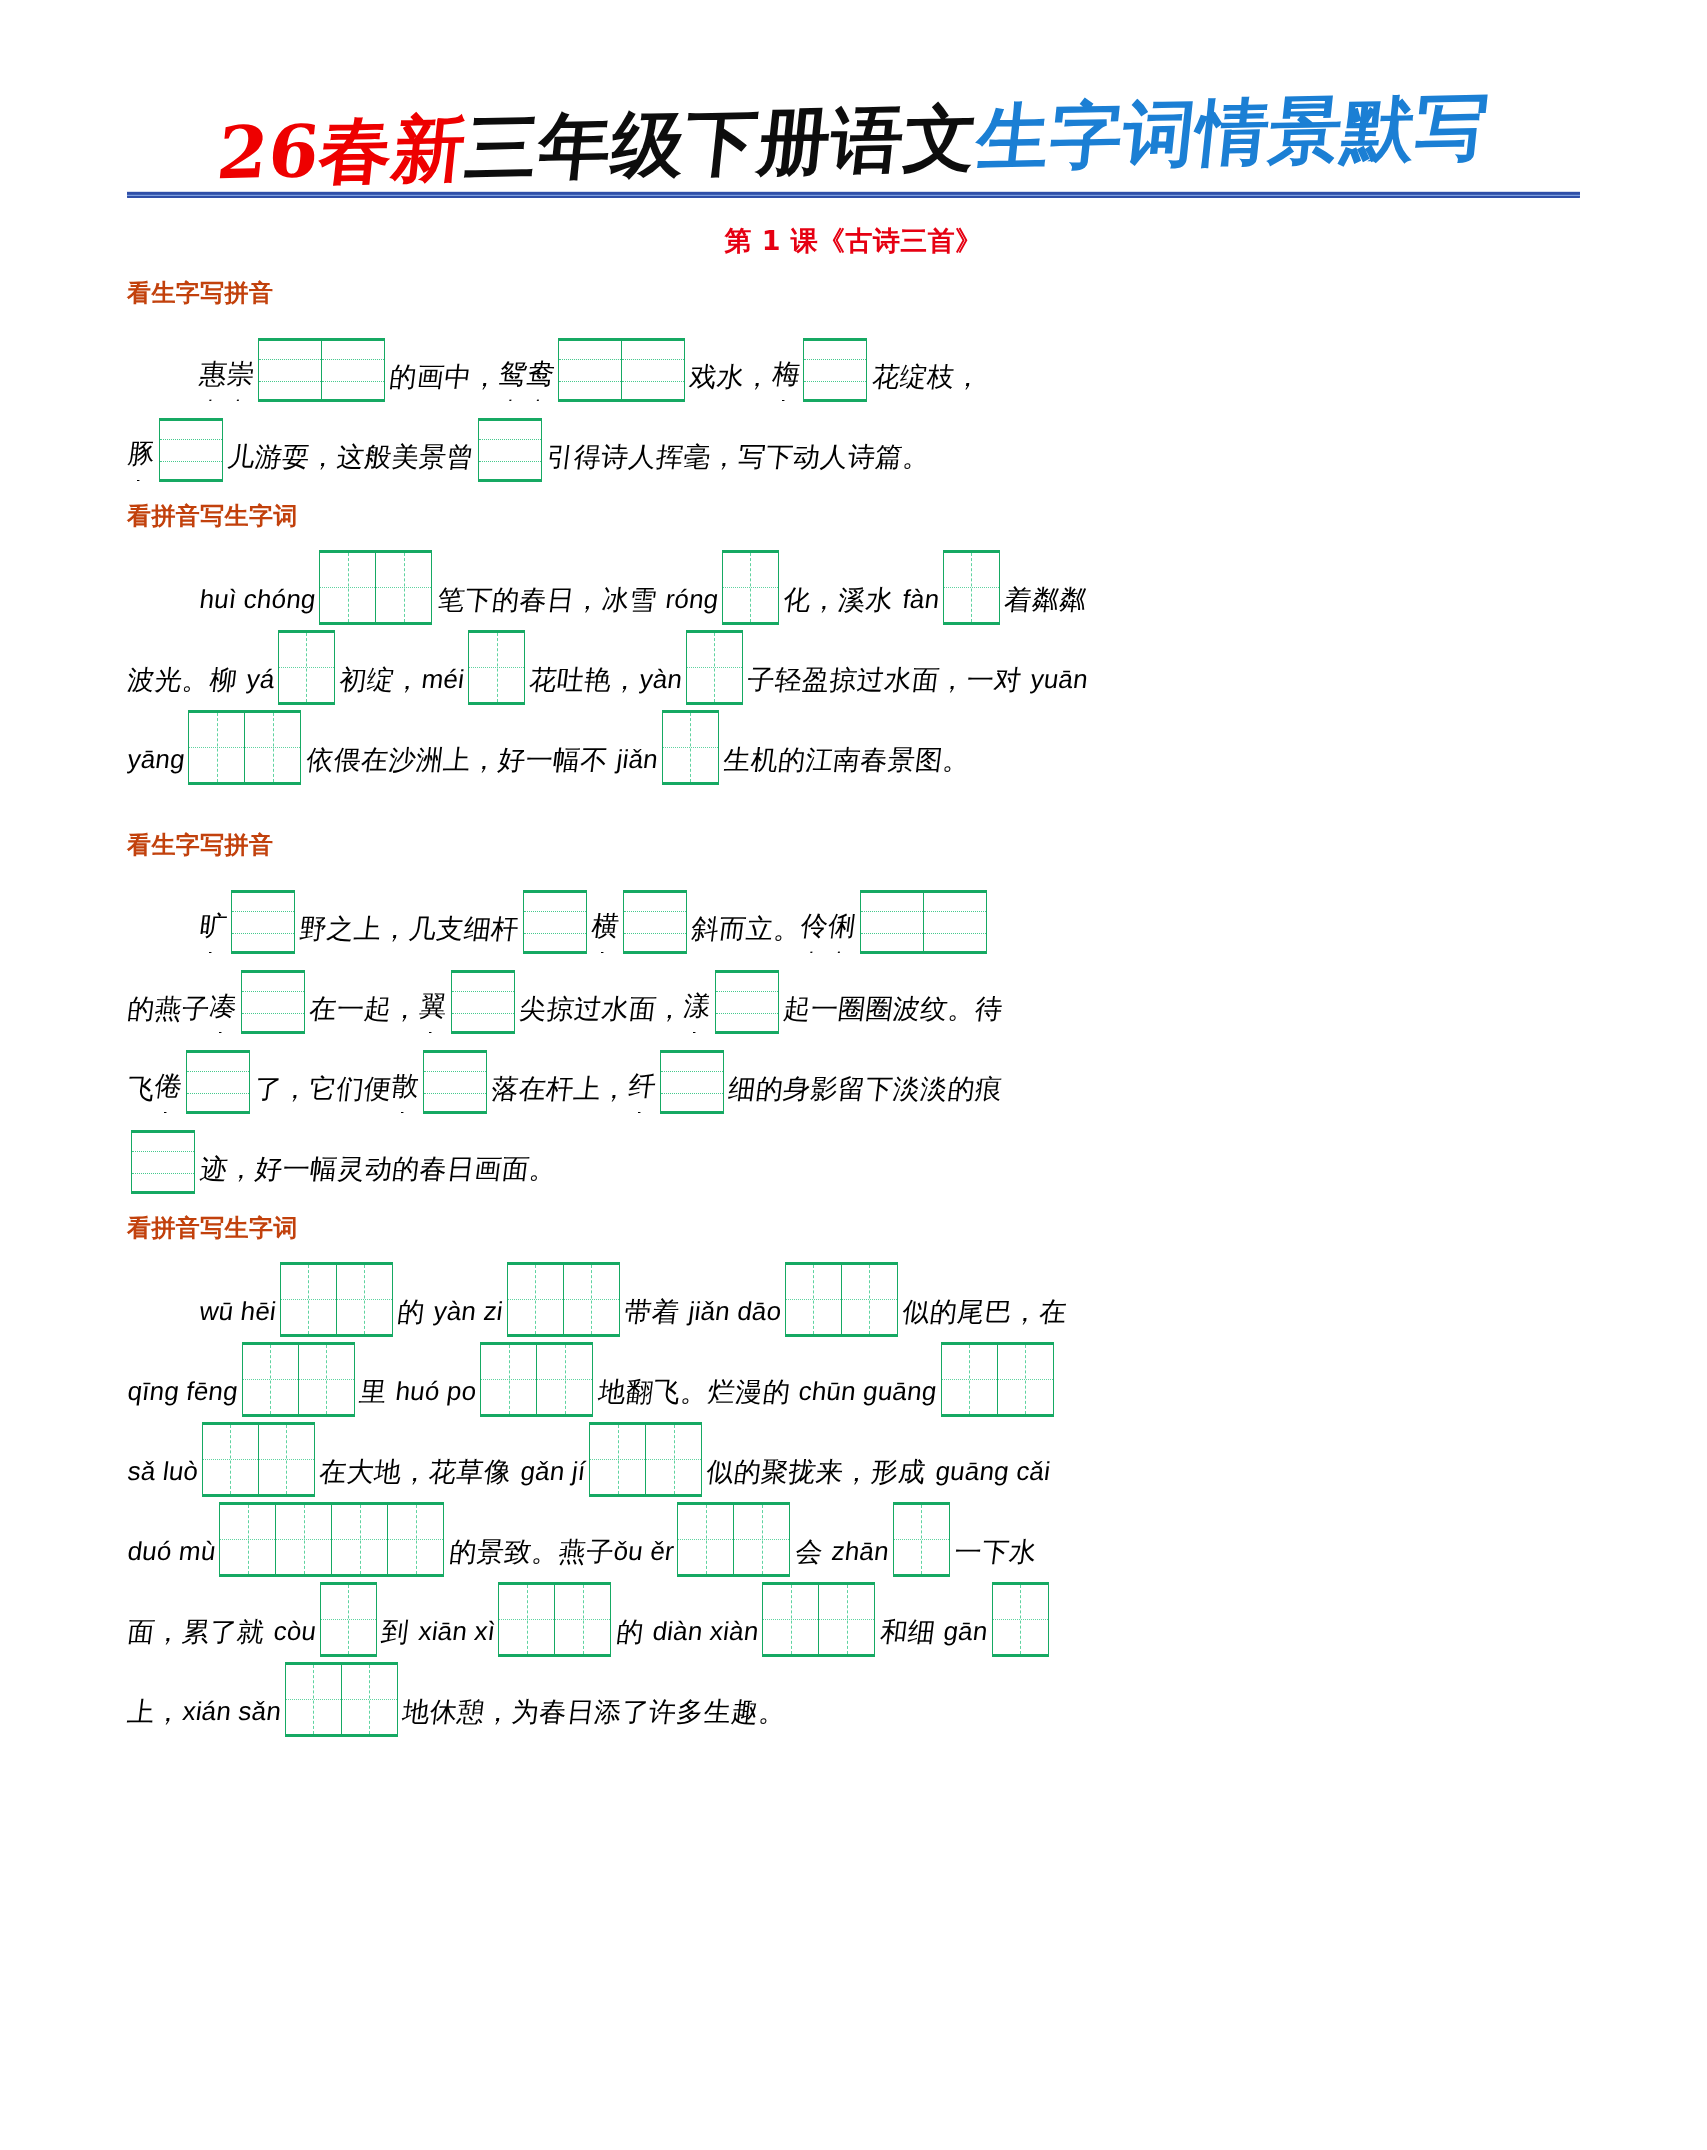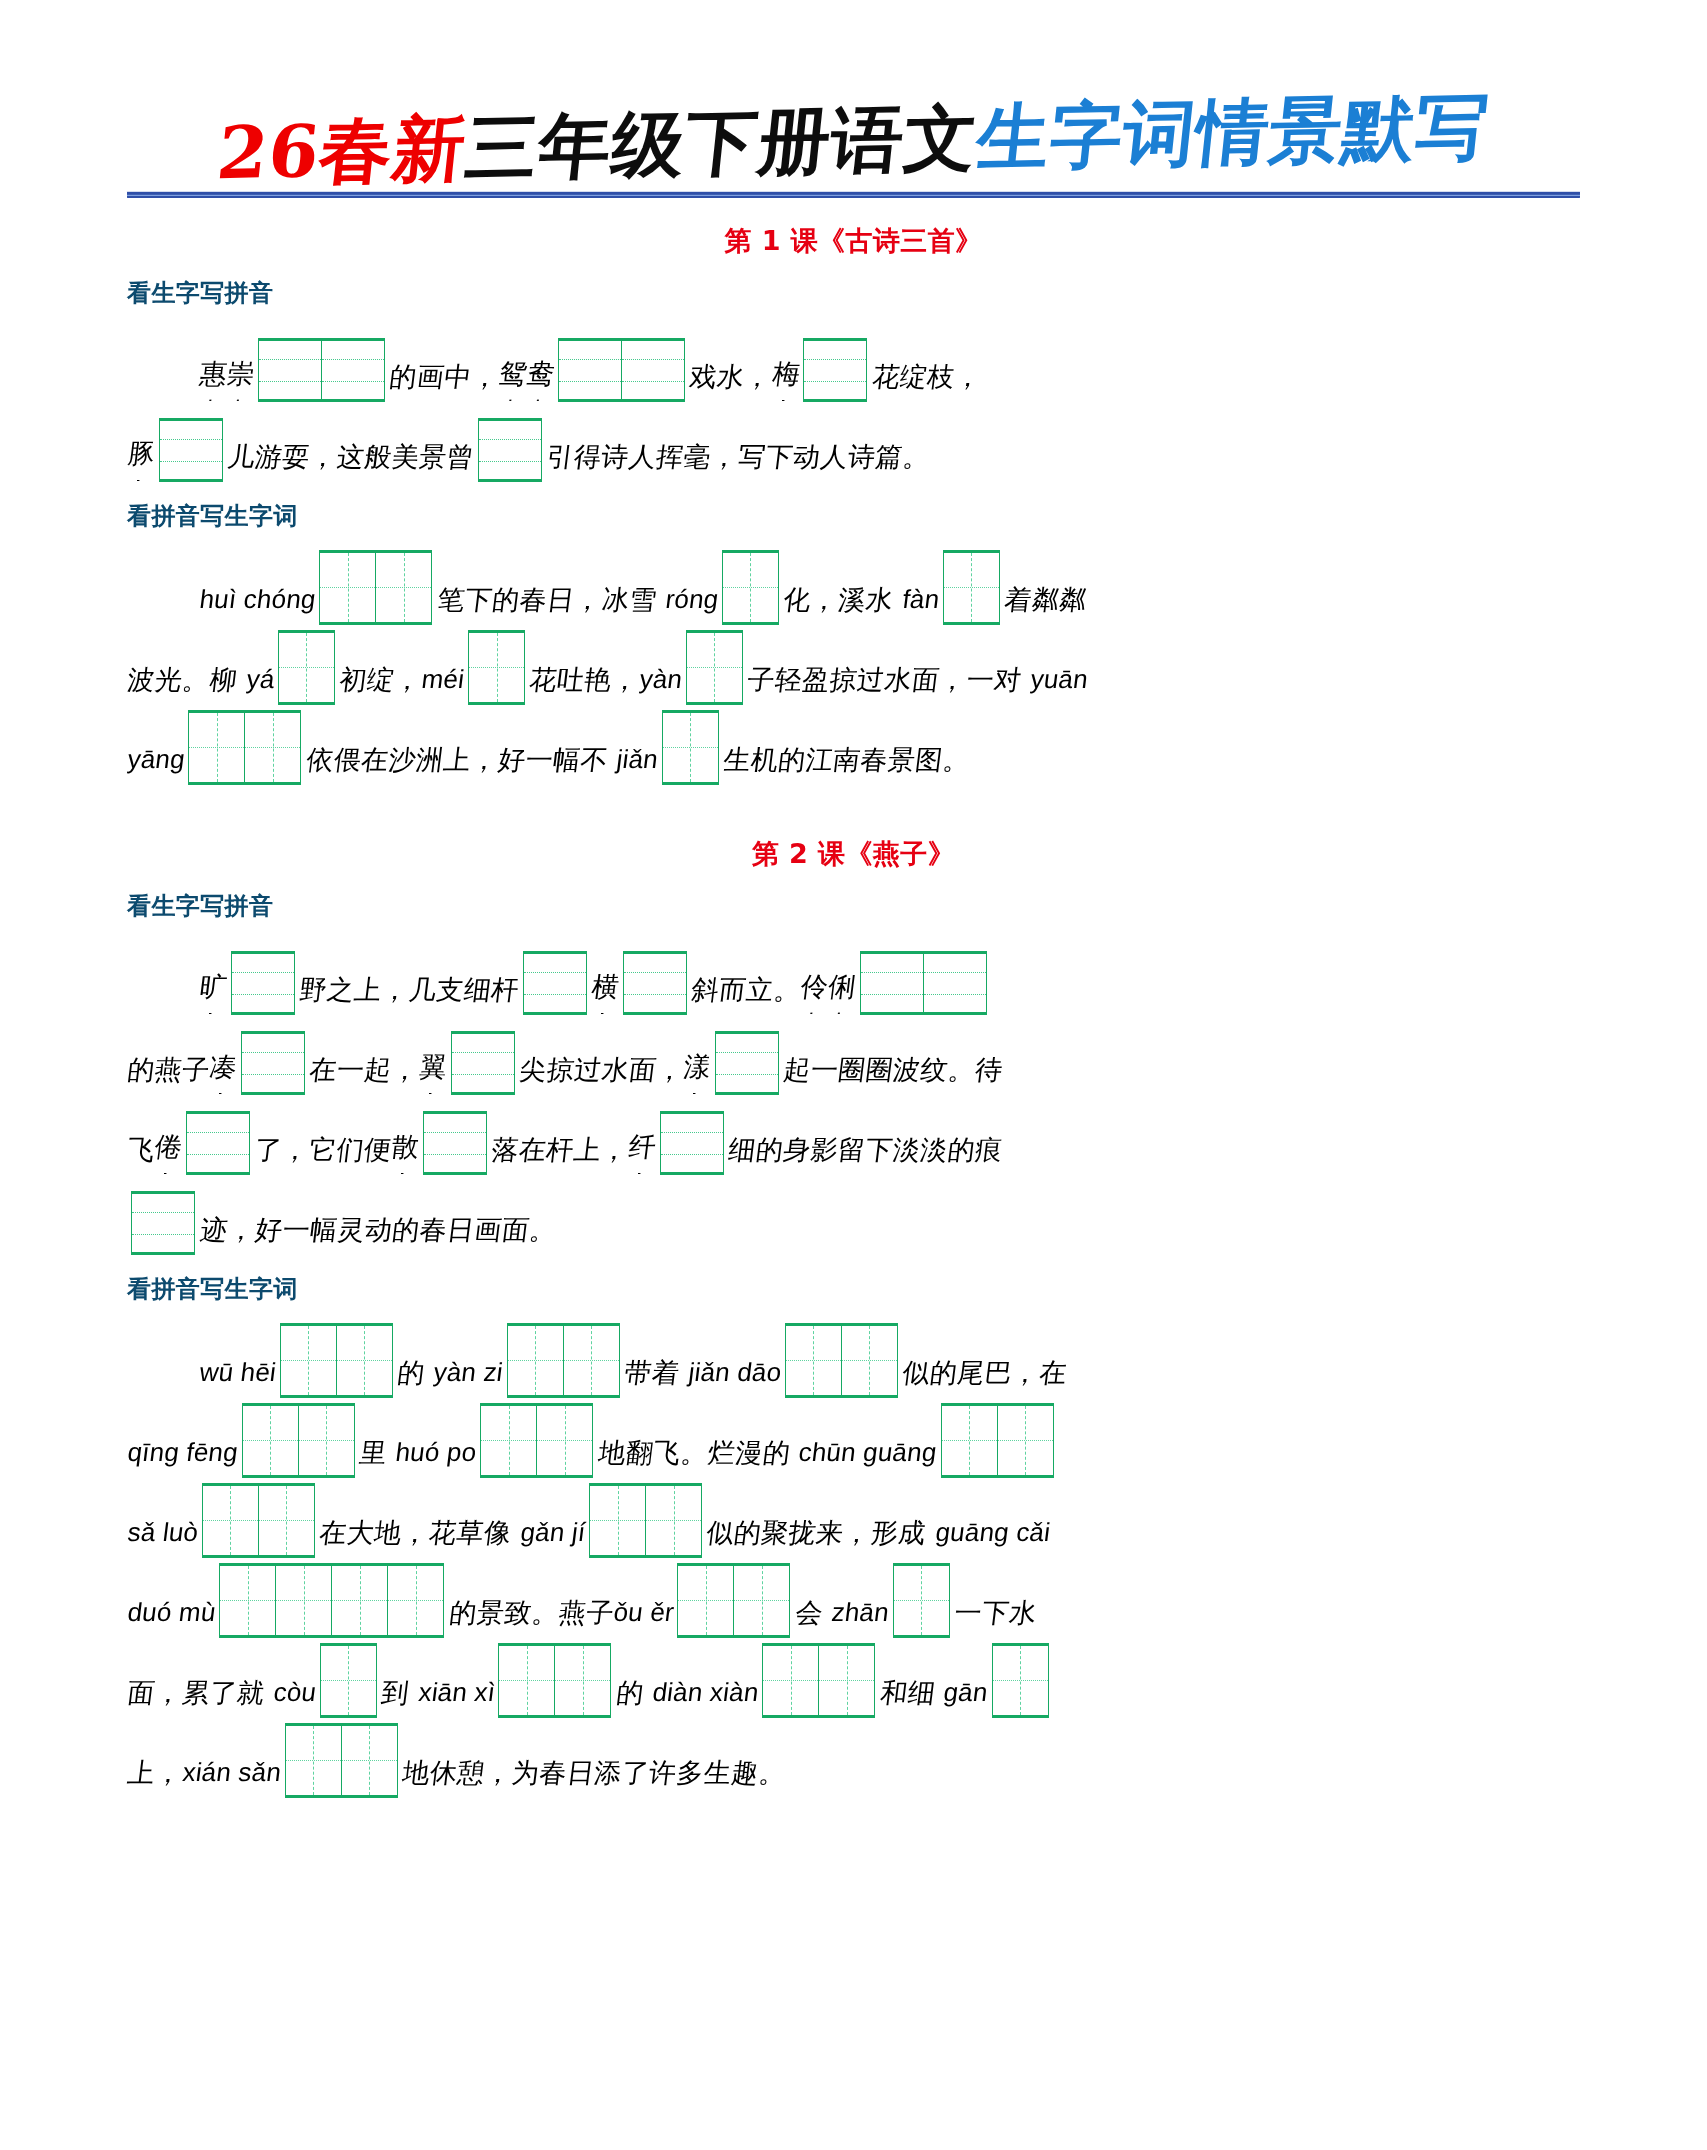--- a/index.html
+++ b/index.html
@@ -57,21 +57,21 @@
   .lesson-head {
     color: #e60012;
     font-family: "DejaVu Sans", "Liberation Sans", sans-serif;
     font-weight: bold;
     font-size: 27px;
     letter-spacing: 0.4px;
     margin: 25px 0 0 0;
     text-align: center;
   }
   .sub-head {
-    color: #0c4a6e;
+    color: #c2410c;
     font-family: "DejaVu Sans", "Liberation Sans", sans-serif;
     font-weight: bold;
     font-size: 24px;
     letter-spacing: 0.4px;
     margin: 18px 0 0 0;
   }
 
   
   .ex-block {
     margin-top: 13px;
@@ -259,21 +259,20 @@
           </span>
           <span class="txt">依偎在沙洲上，好一幅不 </span>
           <span class="pin">jiǎn</span>
           <span class="box tian-box">
             <span class="cell"></span>
           </span>
           <span class="txt">生机的江南春景图。</span>
         </div>
       </div>
       <div class="spacer-lg"></div>
-      <div class="lesson-head">第 2 课《燕子》</div>
       <div class="sub-head">看生字写拼音</div>
       <div class="ex-block">
         <div class="ex-line indent">
           <span class="txt dotted">旷</span>
           <span class="box pinyin-box">
             <span class="cell"></span>
           </span>
           <span class="txt">野之上，几支细杆</span>
           <span class="box pinyin-box">
             <span class="cell"></span>

